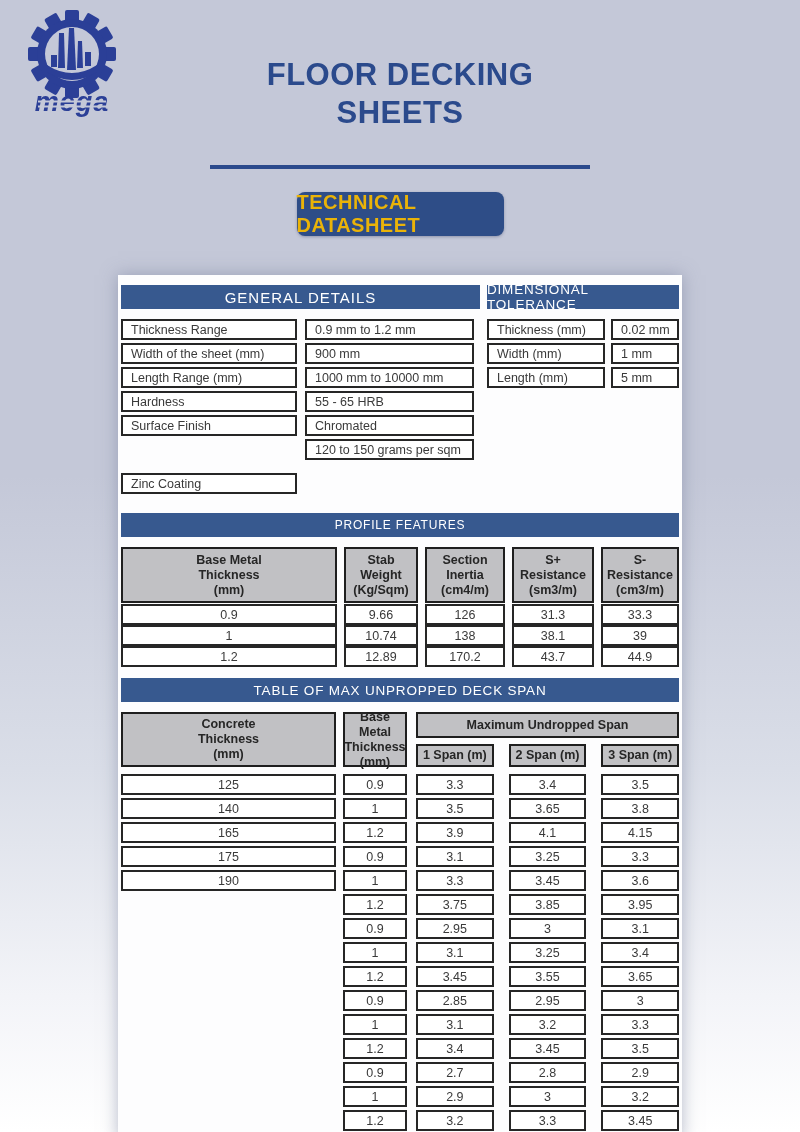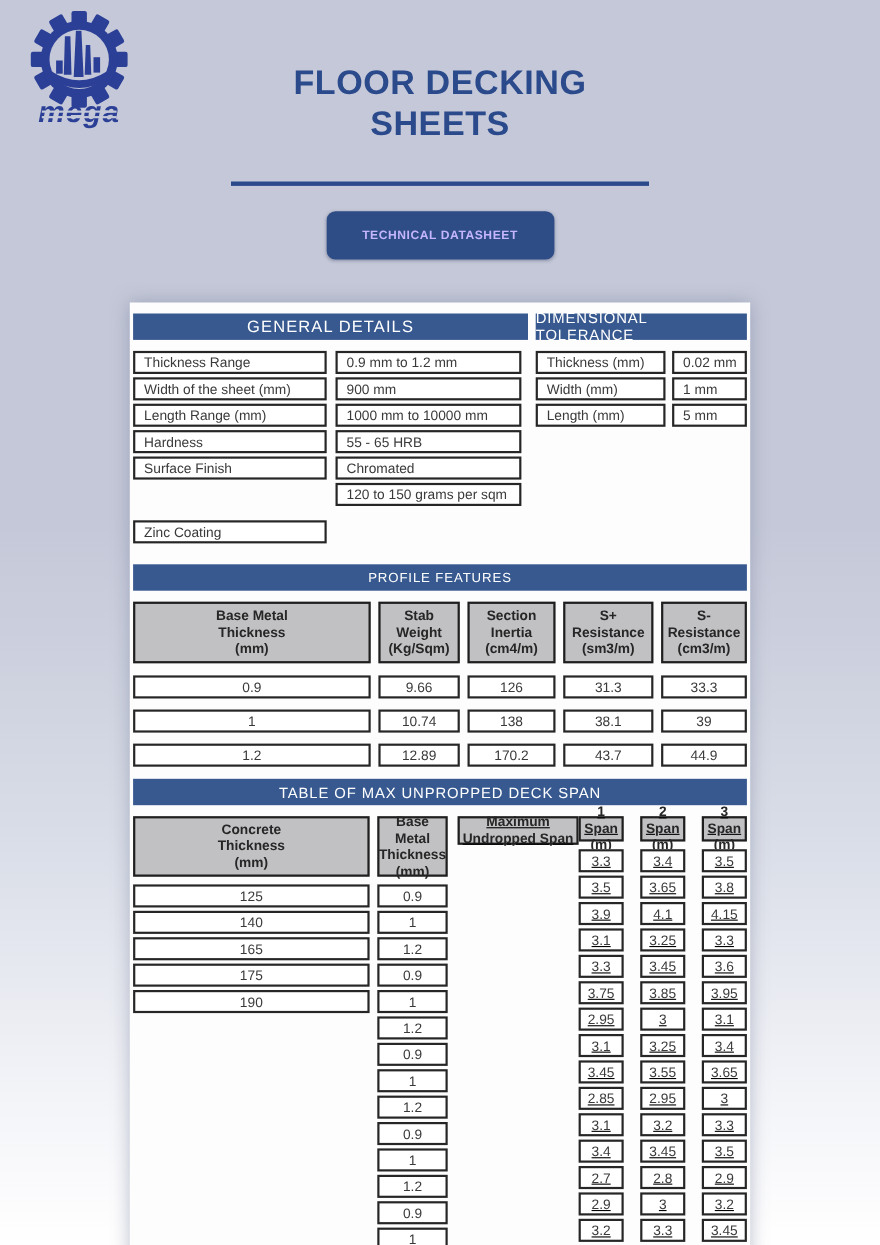--- a/index.html
+++ b/index.html
@@ -8,21 +8,21 @@
     position:relative;width:800px;height:1132px;overflow:hidden;
     background:linear-gradient(180deg,#c4c8d8 0%,#c4c8d8 42%,#dadee8 68%,#f3f4f8 88%,#ffffff 100%);
   }
   
   .logo{position:absolute;left:20px;top:8px;width:104px;height:112px;}
   .title-wrap{padding-top:56px;text-align:center;color:#2b4a8c;
     font-weight:bold;font-size:31px;line-height:38px;letter-spacing:0.5px;}
   .divider{width:380px;height:4px;background:#2b4a8c;margin:33px auto 0 auto;}
   .btn{
     width:207px;height:44px;margin:23px auto 0 auto;background:#2e4d87;border-radius:8px;
-    color:#c4b5fd;font-weight:bold;font-size:11px;letter-spacing:0.5px;
+    color:#eab308;font-weight:bold;font-size:20px;letter-spacing:0.5px;
     display:flex;align-items:center;justify-content:center;cursor:pointer;
     box-shadow:0 1px 3px rgba(40,50,90,0.35);
   }
   
   .card{
     width:564px;margin:39px auto 0 auto;background:#fdfdfe;box-sizing:border-box;
     padding:10px 3px 10px 3px;box-shadow:0 0 16px rgba(110,118,148,0.5);
   }
   .bar{
     background:#37598f;color:#ffffff;height:24px;display:flex;align-items:center;justify-content:center;
@@ -41,27 +41,27 @@
   }
   .cell.txt{padding-left:8px;}
   .cell.num{justify-content:center;}
   .ghead{
     background:#c1c1c4;border:2px solid #1f1f1f;box-sizing:border-box;
     font-weight:bold;color:#262626;font-size:12.5px;line-height:1.2;
     display:flex;align-items:center;justify-content:center;text-align:center;white-space:pre-line;
   }
   
   .pf-cols{display:flex;gap:7px;margin-top:10px;}
-  .pf-col{display:flex;flex-direction:column;gap:10px;}
+  .pf-col{display:flex;flex-direction:column;gap:0;}
   .pf-col .ghead{height:56px;margin-bottom:1px;}
   
   .span-wrap{display:flex;margin-top:10px;}
   .col-stack{display:flex;flex-direction:column;gap:3px;}
   .hd55{height:55px;margin-bottom:4px;}
-  .span-group{display:flex;flex-direction:row;text-decoration:underline;}
+  .span-group{display:flex;flex-direction:column;}
   .group-head{height:26px;margin-bottom:6px;}
   .span-cols{display:flex;gap:15px;}
   .span-col{display:flex;flex-direction:column;gap:3px;}
   .sub-head{height:23px;margin-bottom:4px;font-size:12.5px;}
   .mt19{margin-top:19px;}
   .mt11{margin-top:11px;}
   .gap7{width:7px;flex:0 0 auto;}
   .gap9{width:9px;flex:0 0 auto;}
 </style>
 </head>

